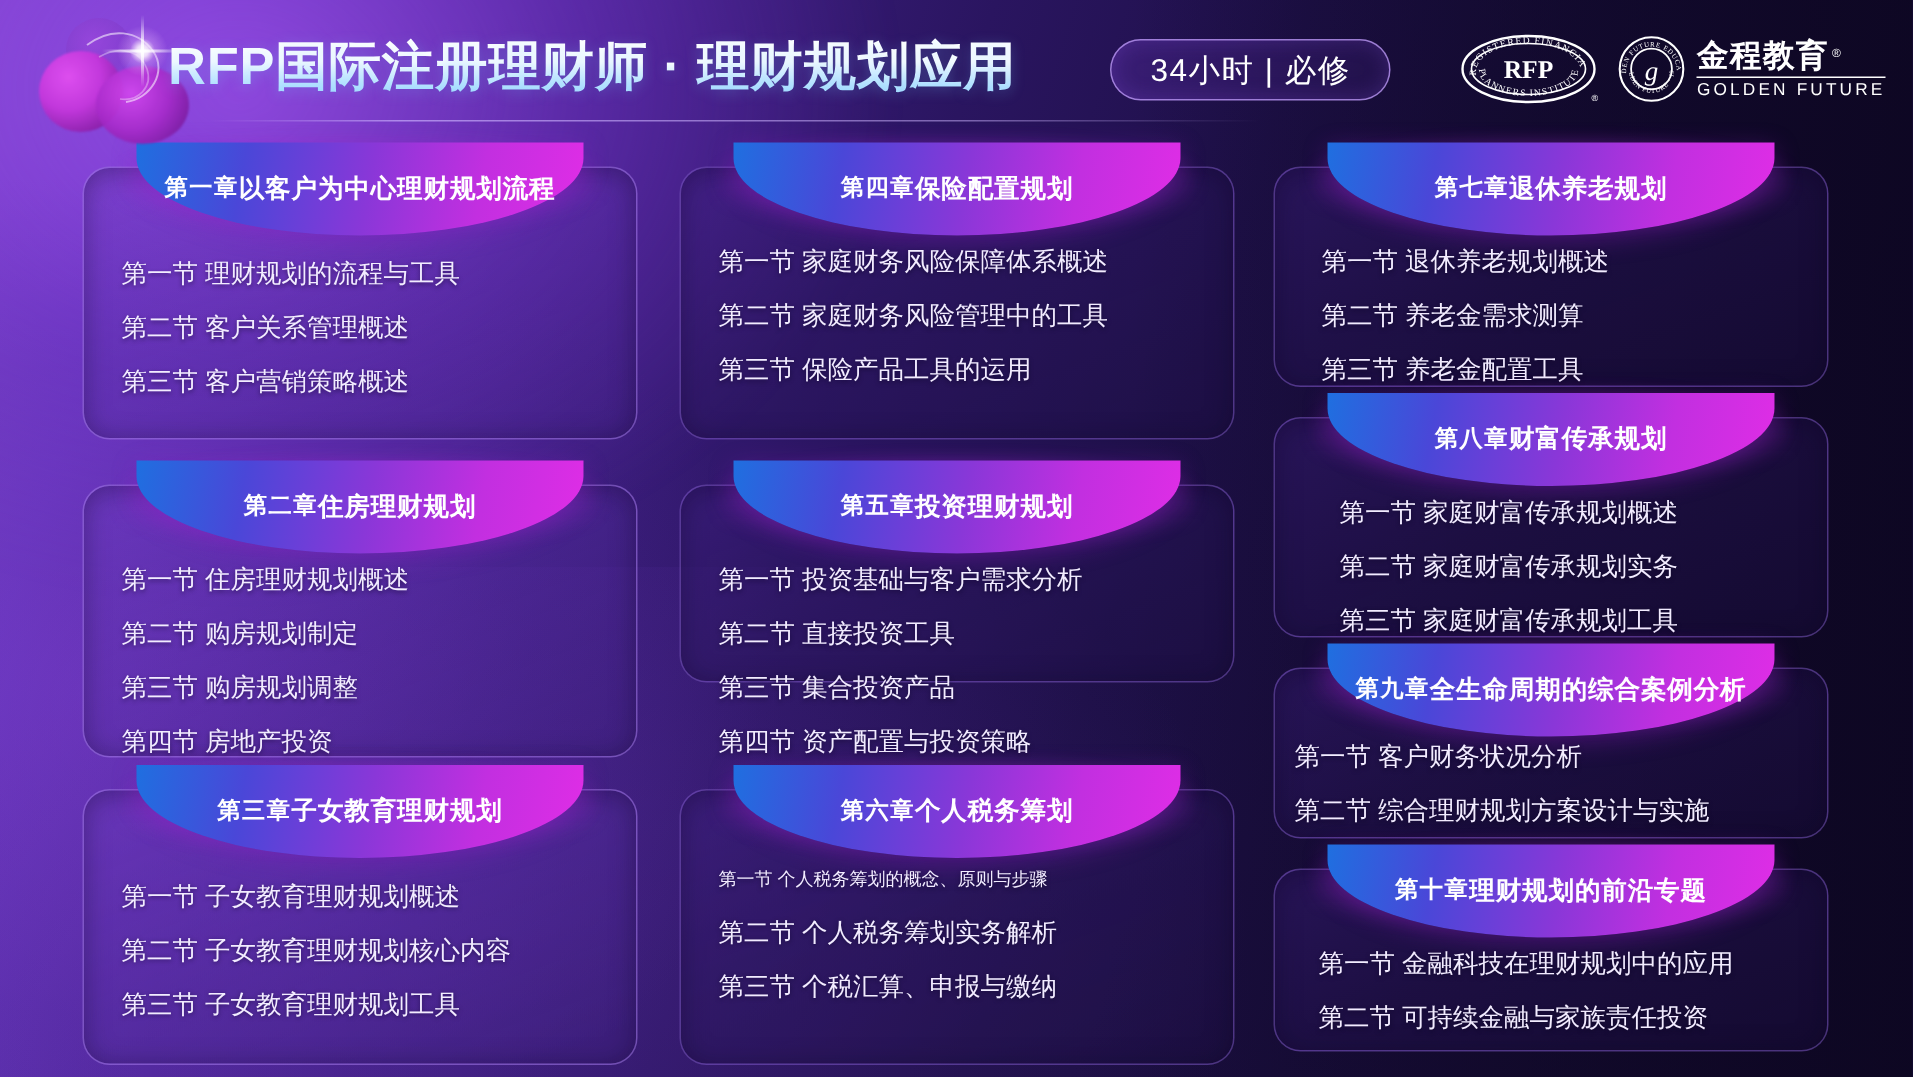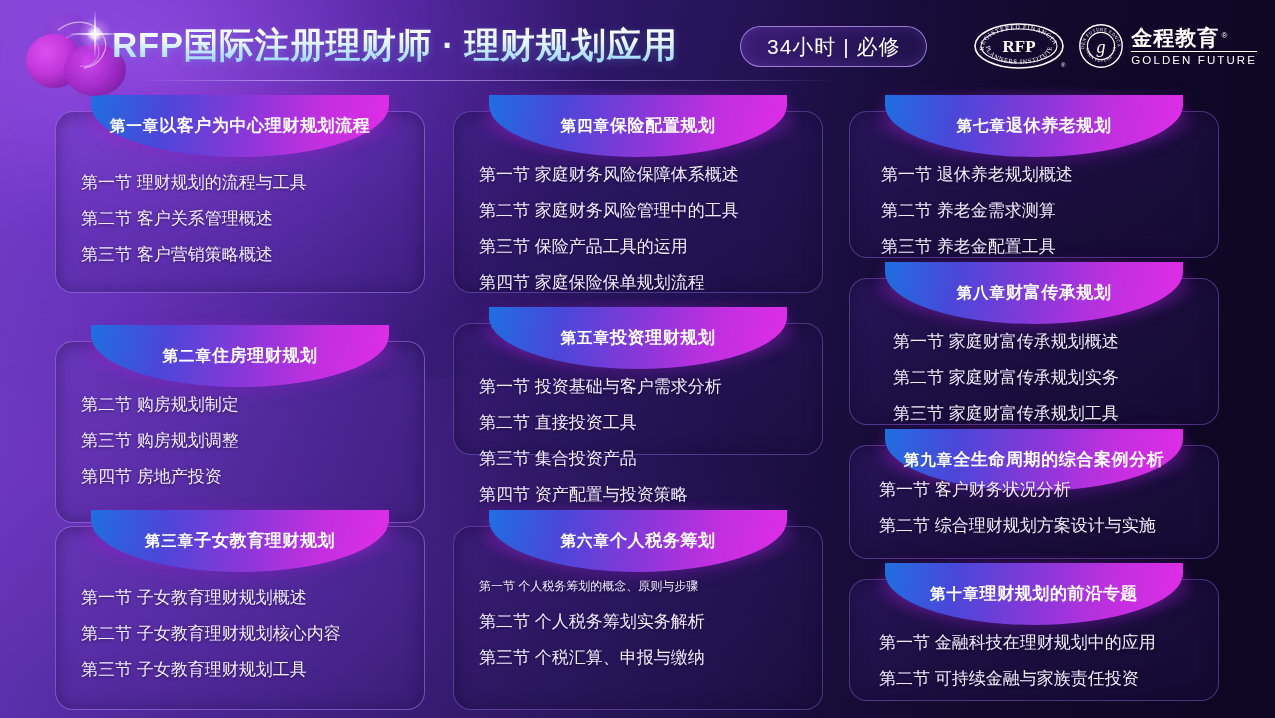--- a/index.html
+++ b/index.html
@@ -245,30 +245,31 @@
           <div class="ch-title">以客户为中心理财规划流程</div>
         </div>
       </div>
       <div class="sec-list">
         <div class="sec-item">第一节 理财规划的流程与工具</div>
         <div class="sec-item">第二节 客户关系管理概述</div>
         <div class="sec-item">第三节 客户营销策略概述</div>
       </div>
     </div>
 
-    <div class="card lit" style="top:212px;height:198px;margin-top:18px;">
+    <div class="card lit" style="top:212px;height:198px;">
       <div class="card-body"></div>
       <div class="card-head-wrap">
         <div class="card-head-glow"></div>
         <div class="card-head">
           <div class="ch-num">第二章</div>
           <div class="ch-title">住房理财规划</div>
         </div>
       </div>
       <div class="sec-list" style="top:62px;">
+        <div class="sec-item">第一节 住房理财规划概述</div>
         <div class="sec-item">第二节 购房规划制定</div>
         <div class="sec-item">第三节 购房规划调整</div>
         <div class="sec-item">第四节 房地产投资</div>
       </div>
     </div>
 
     <div class="card lit" style="top:415px;height:200px;">
       <div class="card-body"></div>
       <div class="card-head-wrap">
         <div class="card-head-glow"></div>
@@ -294,21 +295,20 @@
         <div class="card-head-glow"></div>
         <div class="card-head">
           <div class="ch-num">第四章</div>
           <div class="ch-title">保险配置规划</div>
         </div>
       </div>
       <div class="sec-list" style="top:62px;">
         <div class="sec-item">第一节 家庭财务风险保障体系概述</div>
         <div class="sec-item">第二节 家庭财务风险管理中的工具</div>
         <div class="sec-item">第三节 保险产品工具的运用</div>
-        <div class="sec-item">第四节 家庭保险保单规划流程</div>
       </div>
     </div>
 
     <div class="card" style="top:212px;height:148px;">
       <div class="card-body"></div>
       <div class="card-head-wrap">
         <div class="card-head-glow"></div>
         <div class="card-head">
           <div class="ch-num">第五章</div>
           <div class="ch-title">投资理财规划</div>
@@ -376,21 +376,21 @@
 
     <div class="card" style="top:334px;height:130px;">
       <div class="card-body"></div>
       <div class="card-head-wrap">
         <div class="card-head-glow"></div>
         <div class="card-head">
           <div class="ch-num">第九章</div>
           <div class="ch-title">全生命周期的综合案例分析</div>
         </div>
       </div>
-      <div class="sec-list" style="top:43px;padding-left:30px;">
+      <div class="sec-list" style="top:58px;padding-left:14px;">
         <div class="sec-item">第一节 客户财务状况分析</div>
         <div class="sec-item">第二节 综合理财规划方案设计与实施</div>
       </div>
     </div>
 
     <div class="card" style="top:468px;height:138px;">
       <div class="card-body"></div>
       <div class="card-head-wrap">
         <div class="card-head-glow"></div>
         <div class="card-head">

